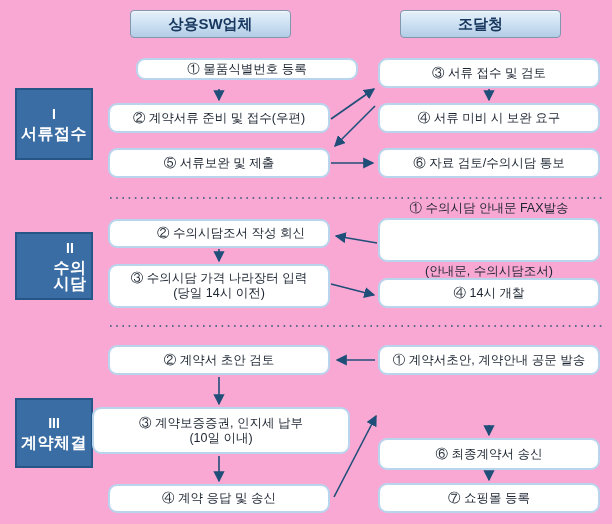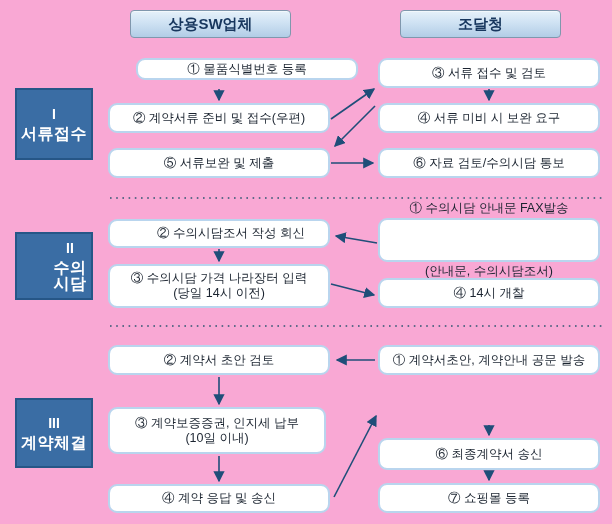--- a/index.html
+++ b/index.html
@@ -87,21 +87,21 @@
     <span>① 수의시담 안내문 FAX발송</span>
     <span>(안내문, 수의시담조서)</span>
   </div>
   <div class="fbox" style="left:378px;top:278px;width:222px;height:30px;">
     <span>④ 14시 개찰</span>
   </div>
 
   <div class="fbox" style="left:108px;top:345px;width:222px;height:30px;">
     <span>② 계약서 초안 검토</span>
   </div>
-  <div class="fbox" style="left:108px;top:407px;width:218px;height:47px;">
+  <div class="fbox" style="left:92px;top:407px;width:258px;height:47px;">
     <span>③ 계약보증증권, 인지세 납부</span>
     <span>(10일 이내)</span>
   </div>
   <div class="fbox" style="left:108px;top:484px;width:222px;height:29px;">
     <span>④ 계약 응답 및 송신</span>
   </div>
   <div class="fbox" style="left:378px;top:345px;width:222px;height:30px;">
     <span>① 계약서초안, 계약안내 공문 발송</span>
   </div>
   <div class="fbox" style="left:378px;top:438px;width:222px;height:32px;">

